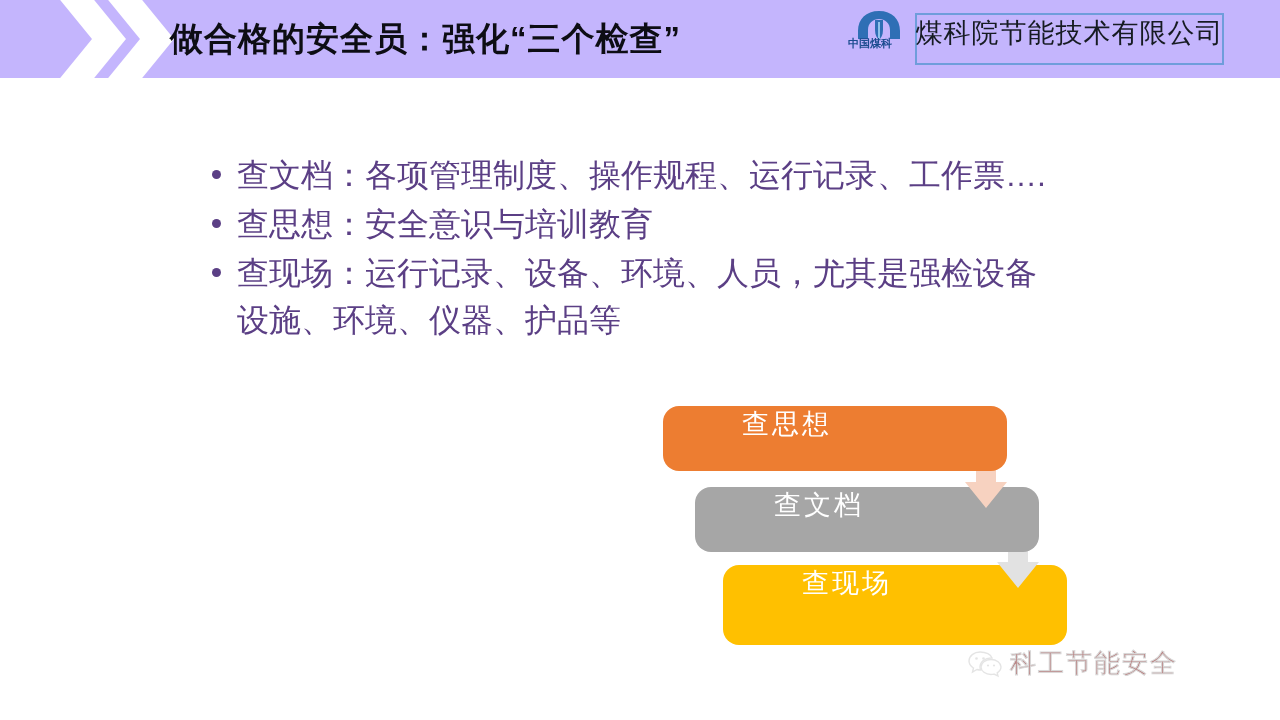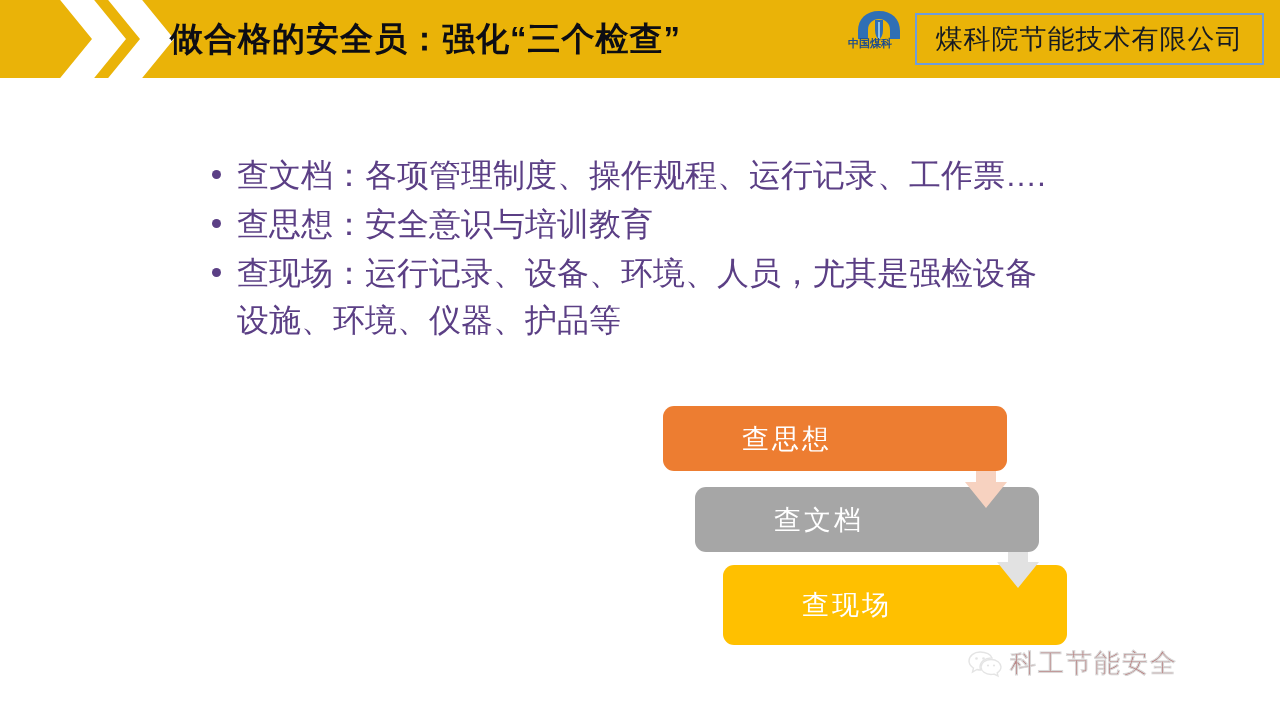--- a/index.html
+++ b/index.html
@@ -15,21 +15,21 @@
     position: relative;
   }
 
   
   .slide-header {
     position: absolute;
     left: 0;
     top: 0;
     width: 1280px;
     height: 78px;
-    background: #eab308;
+    background: #c4b5fd;
     overflow: hidden;
   }
   .chevrons {
     position: absolute;
     left: 48px;
     top: -4px;
     width: 130px;
     height: 86px;
   }
   .header-title {
@@ -65,26 +65,25 @@
     font-size: 11px;
     font-weight: bold;
     color: #1b4c8f;
     letter-spacing: 0px;
     white-space: nowrap;
   }
   .company-box {
     position: absolute;
     left: 915px;
     top: 13px;
-    width: 349px;
+    width: 309px;
     height: 52px;
     border: 2px solid #6f9ddb;
     box-sizing: border-box;
     display: flex;
-    align-items: center;
     justify-content: center;
   }
   .company-name {
     font-size: 27px;
     color: #161b22;
     letter-spacing: 1px;
     white-space: nowrap;
   }
 
   
@@ -120,23 +119,23 @@
   .steps {
     position: absolute;
     left: 0;
     top: 0;
     width: 1280px;
     height: 720px;
     pointer-events: none;
   }
   .step-box {
     position: absolute;
-    border-radius: 11px;
-    display: flex;
-    align-items: center;
+    border-radius: 16px;
+    display: flex;
+    align-items: flex-start;
     justify-content: center;
     pointer-events: auto;
   }
   .step-label {
     font-size: 27px;
     color: #ffffff;
     letter-spacing: 3px;
     position: relative;
     left: -48px;
   }

